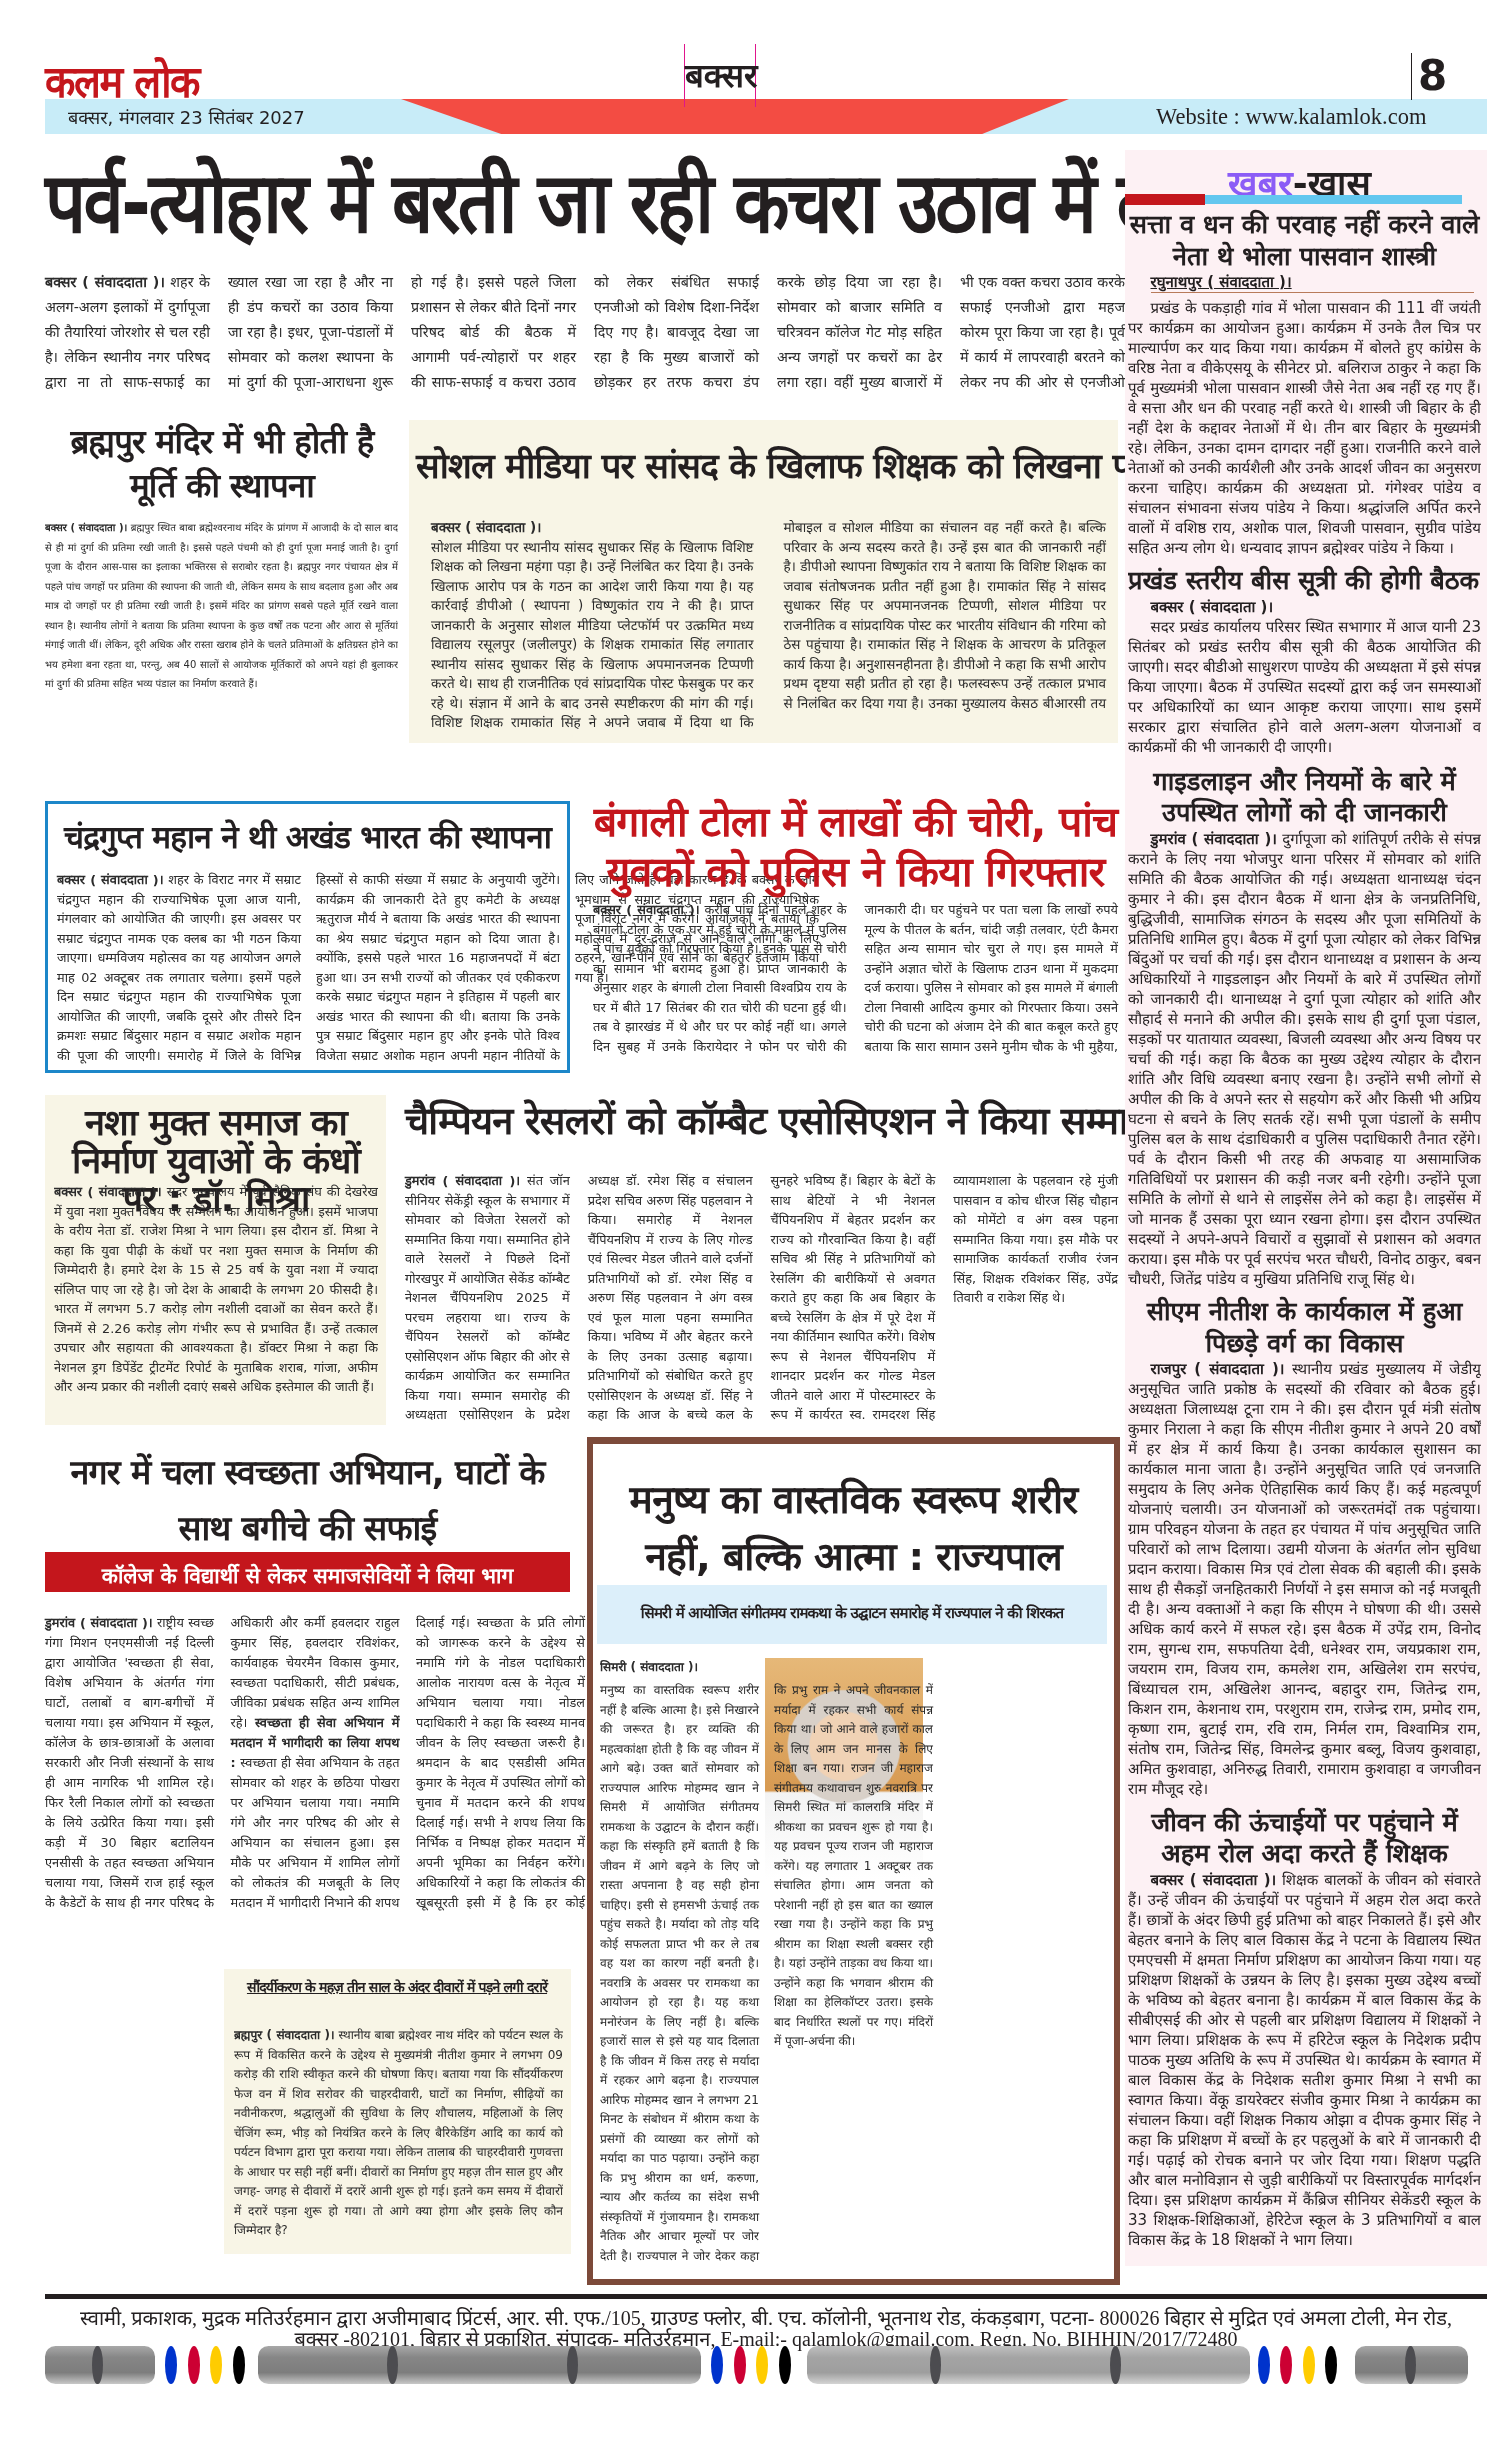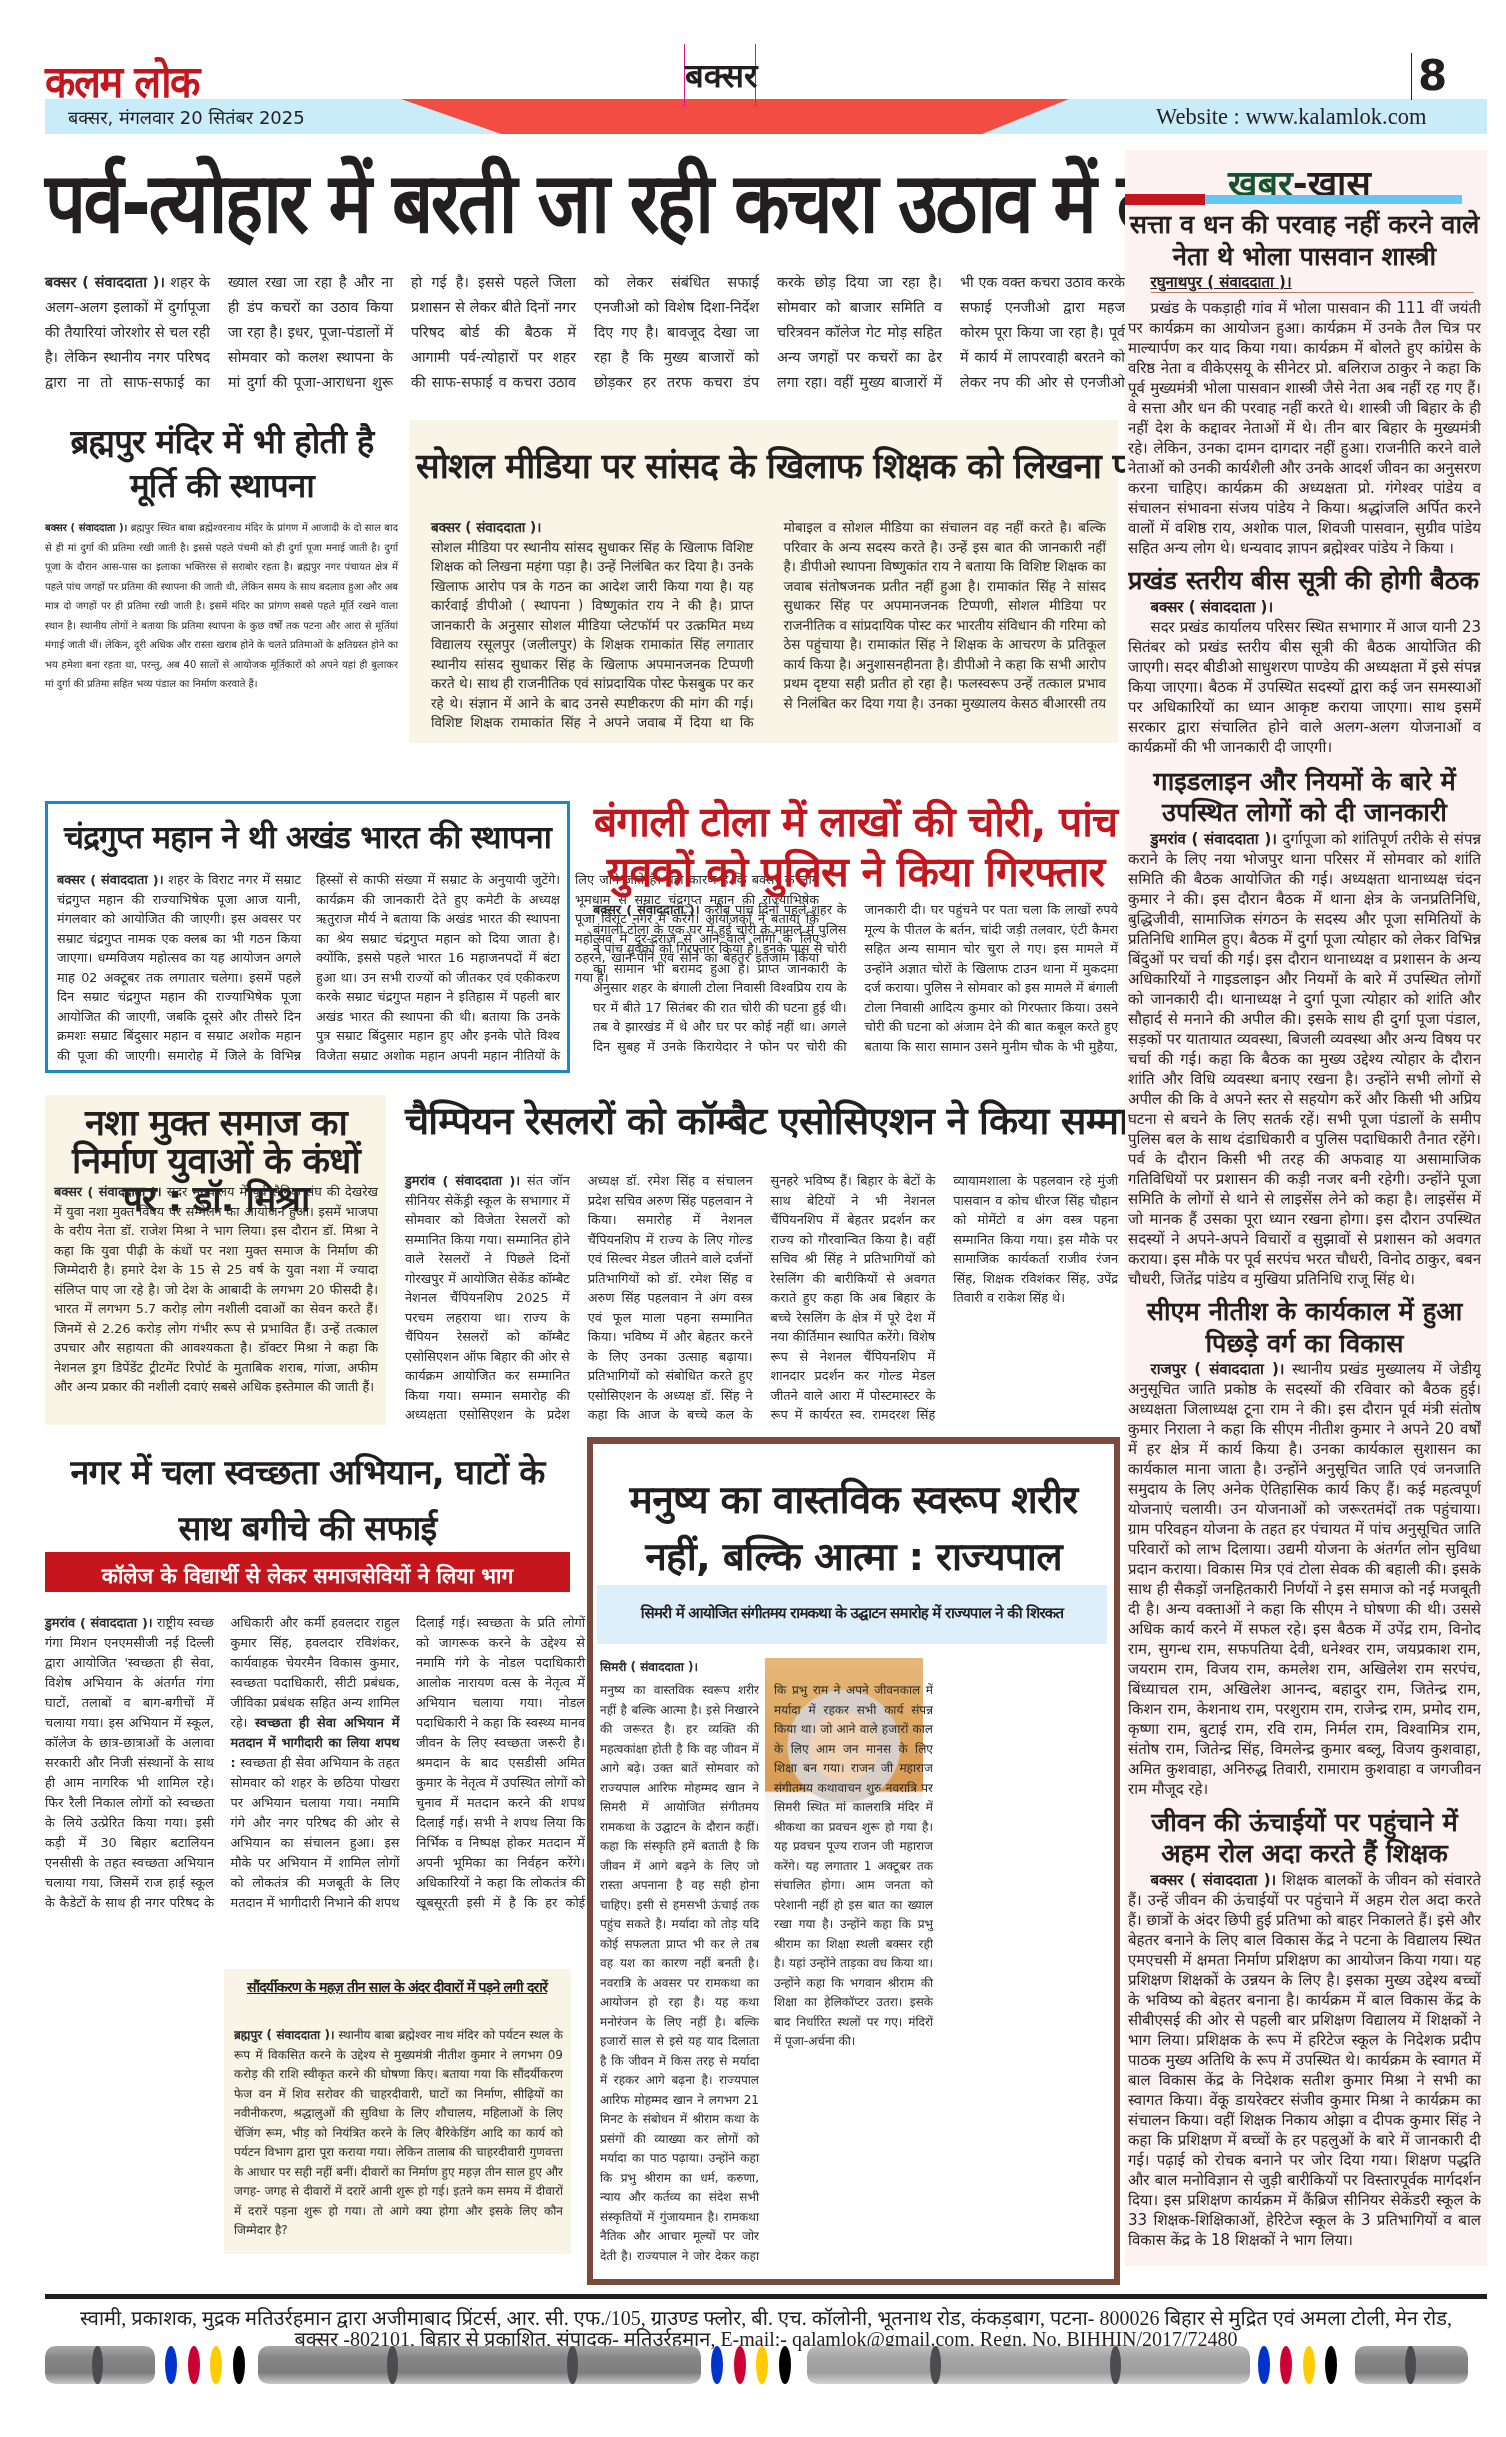--- a/index.html
+++ b/index.html
@@ -21,21 +21,21 @@
 
   
   .txt { font-size: 15.8px; line-height: 24px; text-align: justify; color: #2b2b2b; }
   .cols { column-gap: 18px; column-fill: auto; }
   .byline { font-weight: bold; }
   .hd { font-weight: bold; color: #231f20; text-align: center; letter-spacing: -0.8px; }
 
   
   #sidebar { left: 1125px; top: 150px; width: 362px; height: 2116px; background: #fdf1f4; }
   #khabar { left: 1228px; top: 158px; font-size: 36px; font-weight: bold; }
-  #khabar .a { color: #14532d; }
+  #khabar .a { color: #8b5cf6; }
   #sb-bar-red { left: 1125px; top: 194px; width: 80px; height: 10.5px; background: #c4161c; }
   #sb-bar-blue { left: 1205px; top: 195px; width: 257px; height: 9px; background: #63c7ef; }
   .sbh { font-size: 25.5px; font-weight: bold; text-align: center; line-height: 31.5px; }
   .sbt { font-size: 15px; line-height: 20px; text-align: justify; }
 
   
   .cream { background: #f8f5e6; }
   .bluebox { border: 3.8px solid #1c87c9; background: #fff; }
   .brownbox { border: 6px solid #7c4a3a; border-top-width: 7.5px; background: #fff; }
   .redband { background: #c4161c; color: #fff; text-align: center; font-weight: bold; }
@@ -53,21 +53,21 @@
   .photo { background: radial-gradient(circle at 50% 40%, #f0d2b5 0 22%, #d8d0c8 23% 36%, transparent 37%), linear-gradient(180deg, #e6b878 0%, #d79a52 60%, #f3f3f3 61%, #ffffff 100%); }
 </style>
 </head>
 <body>
 
 <div class="abs" id="logo">कलम लोक</div>
 <div class="abs" id="date-strip"></div>
 <div class="abs" id="red-trap"></div>
 <div class="abs" id="section-tab"><span>बक्सर</span></div>
 <div class="abs" id="page-no">8</div>
-<div class="abs" id="dateline">बक्सर, मंगलवार 20 सितंबर 2025</div>
+<div class="abs" id="dateline">बक्सर, मंगलवार 23 सितंबर 2027</div>
 <div class="abs" id="website">Website : www.kalamlok.com</div>
 
 <div class="abs" id="main-head">पर्व-त्योहार में बरती जा रही कचरा उठाव में लापरवाही</div>
 <div class="abs txt cols" style="left:45px; top:270px; width:1080px; height:135px; column-count:6; font-size:14.3px; line-height:25px;">
   <span class="byline">बक्सर ( संवाददाता )।</span>
   <span>शहर के अलग-अलग इलाकों में दुर्गापूजा की तैयारियां जोरशोर से चल रही है। लेकिन स्थानीय नगर परिषद द्वारा ना तो साफ-सफाई का ख्याल रखा जा रहा है और ना ही डंप कचरों का उठाव किया जा रहा है। इधर, पूजा-पंडालों में सोमवार को कलश स्थापना के मां दुर्गा की पूजा-आराधना शुरू हो गई है। इससे पहले जिला प्रशासन से लेकर बीते दिनों नगर परिषद बोर्ड की बैठक में आगामी पर्व-त्योहारों पर शहर की साफ-सफाई व कचरा उठाव को लेकर संबंधित सफाई एनजीओ को विशेष दिशा-निर्देश दिए गए है। बावजूद देखा जा रहा है कि मुख्य बाजारों को छोड़कर हर तरफ कचरा डंप करके छोड़ दिया जा रहा है। सोमवार को बाजार समिति व चरित्रवन कॉलेज गेट मोड़ सहित अन्य जगहों पर कचरों का ढेर लगा रहा। वहीं मुख्य बाजारों में भी एक वक्त कचरा उठाव करके सफाई एनजीओ द्वारा महज कोरम पूरा किया जा रहा है। पूर्व में कार्य में लापरवाही बरतने को लेकर नप की ओर से एनजीओ को कई बार नोटिस जारी किया गया है। बावजूद कोई असर नहीं दिख रहा है।</span>
 </div>
 
 <div class="abs hd" style="left:53px; top:420px; width:338px; font-size:33px; line-height:44px;">ब्रह्मपुर मंदिर में भी होती है मूर्ति की स्थापना</div>
 <div class="abs txt" style="left:45px; top:518px; width:353px; height:225px; font-size:10px; line-height:19.5px; overflow:hidden;">

